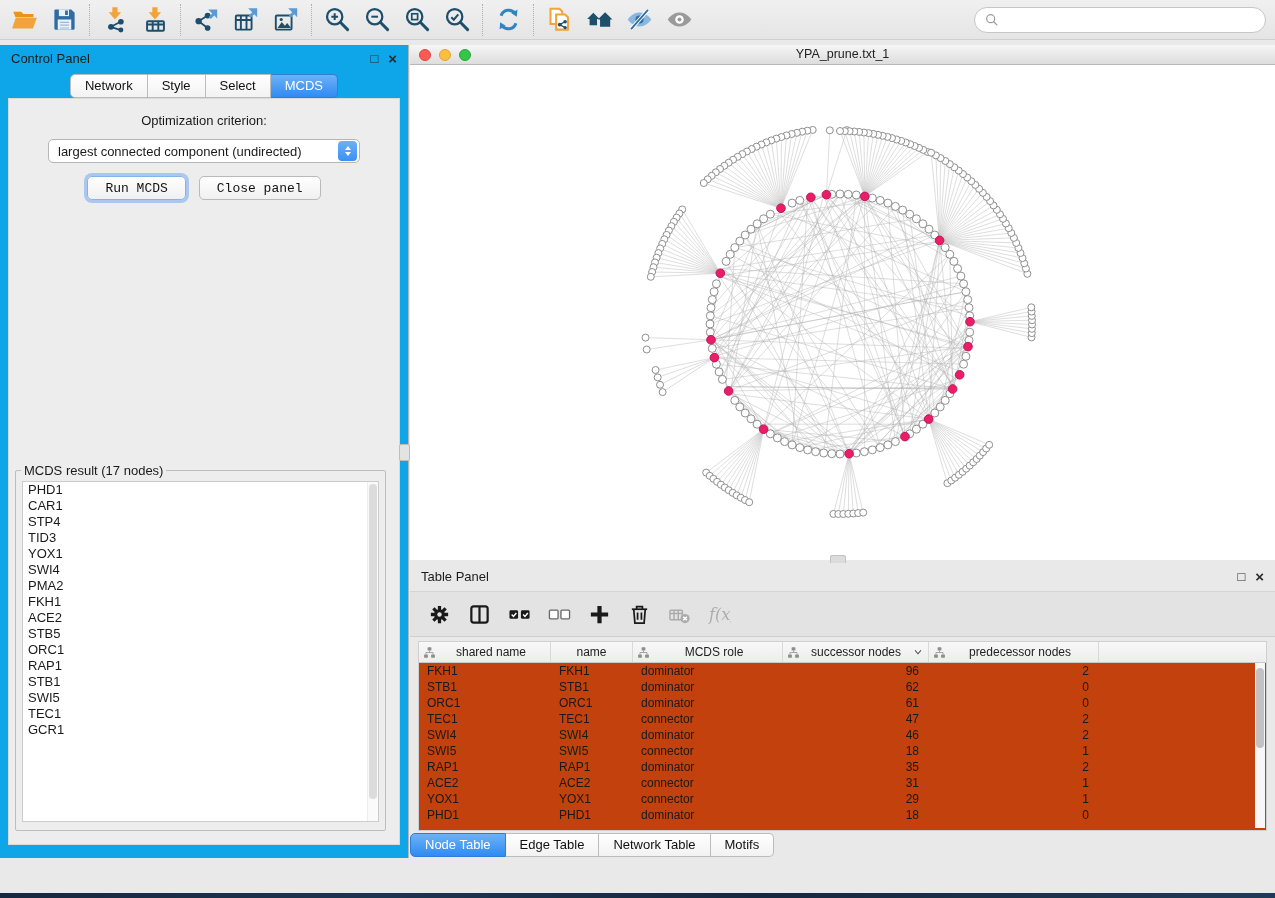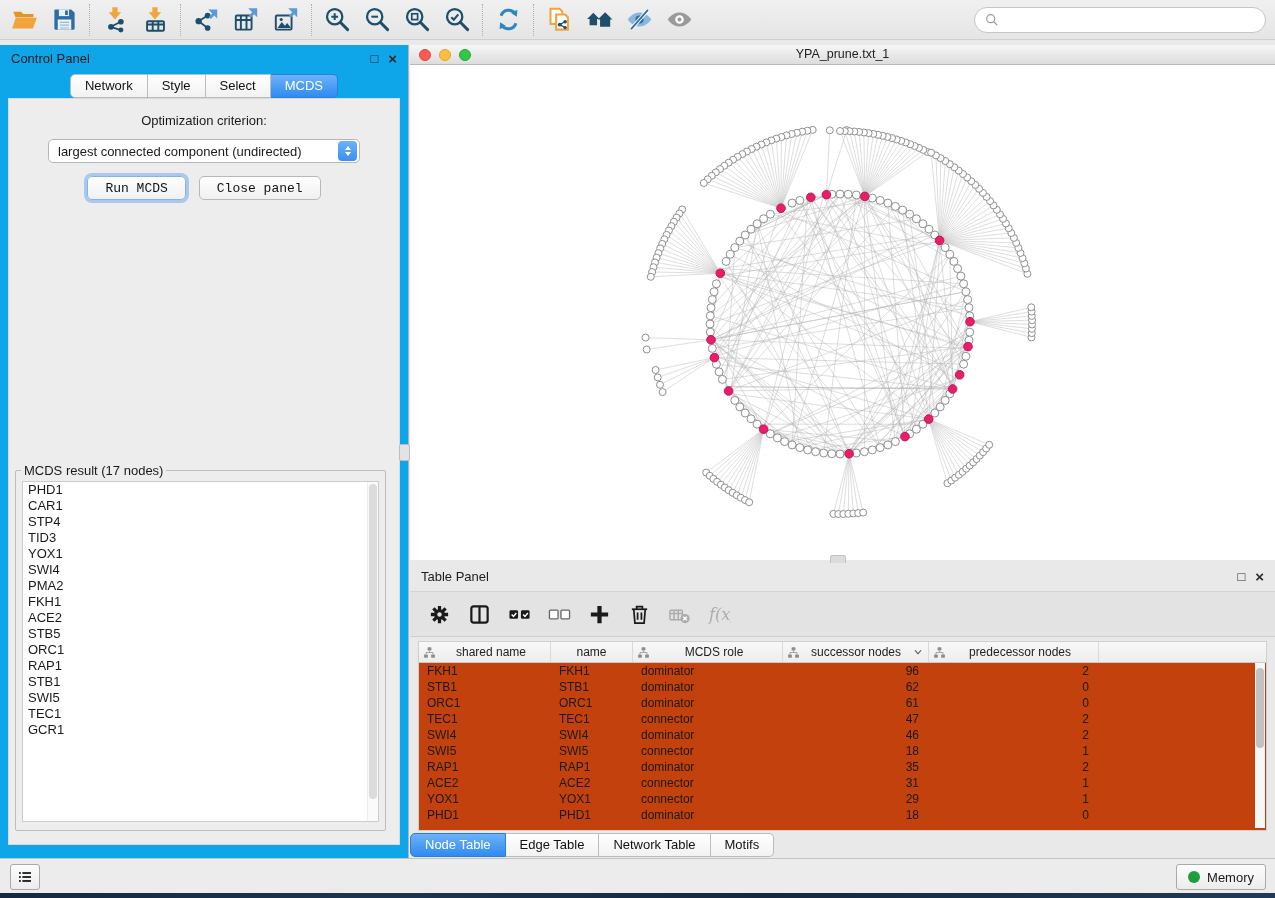--- a/index.html
+++ b/index.html
@@ -1043,32 +1043,14 @@
         </div>
     </div>
     <div class="tp-tabs" id="tp-tabs">
         <span class="tab active">Node Table</span>
         <span class="tab">Edge Table</span>
         <span class="tab">Network Table</span>
         <span class="tab">Motifs</span>
       </div>
   </div>
 
-  <div class="statusbar">
-    <div class="list-btn" id="list-btn">
-        <svg viewBox="0 0 24 24" width="18" height="18">
-          <g fill="#1a1a1a">
-            <rect x="4" y="5.5" width="2.4" height="2.4"></rect>
-            <rect x="4" y="10.8" width="2.4" height="2.4"></rect>
-            <rect x="4" y="16.1" width="2.4" height="2.4"></rect>
-            <rect x="8.5" y="5.5" width="11.5" height="2.4"></rect>
-            <rect x="8.5" y="10.8" width="11.5" height="2.4"></rect>
-            <rect x="8.5" y="16.1" width="11.5" height="2.4"></rect>
-          </g>
-        </svg>
-      </div>
-    <div class="memory-btn">
-      <span class="mem-dot"></span>
-      <span>Memory</span>
-    </div>
-  </div>
   <div class="desktop"></div>
 </div>
 
 </body></html>

